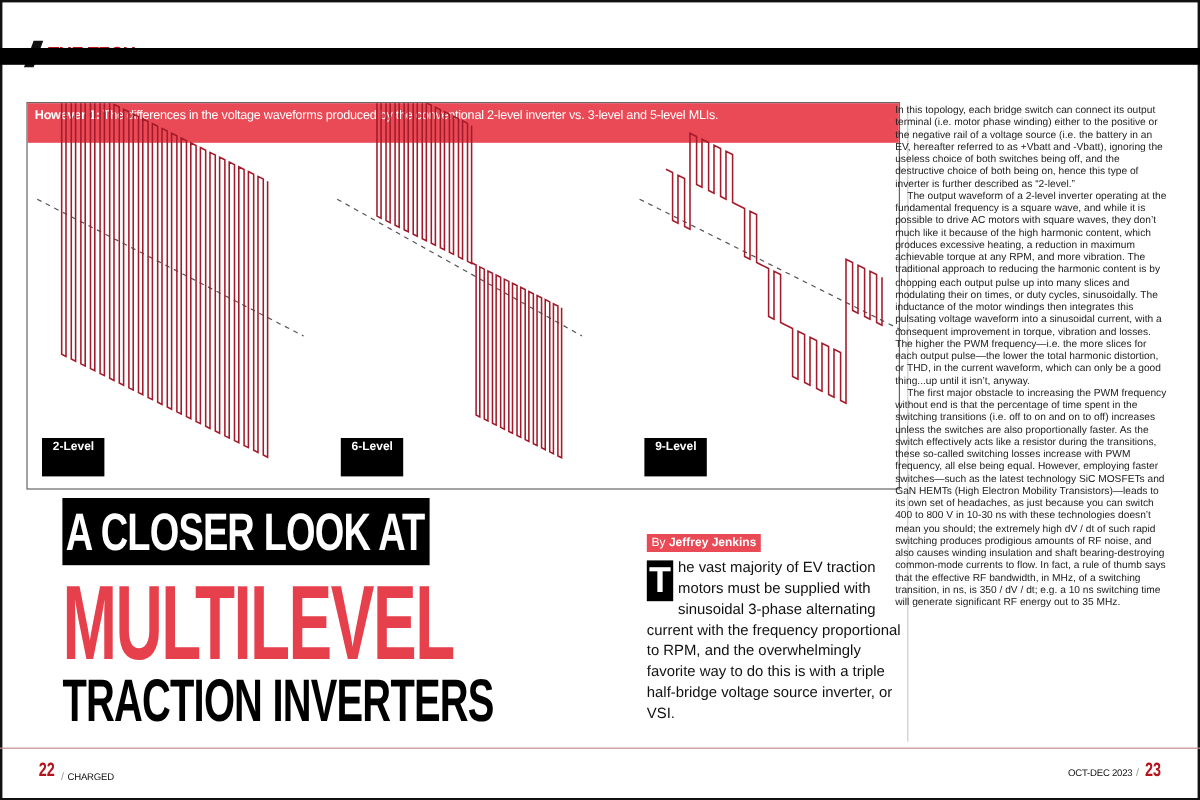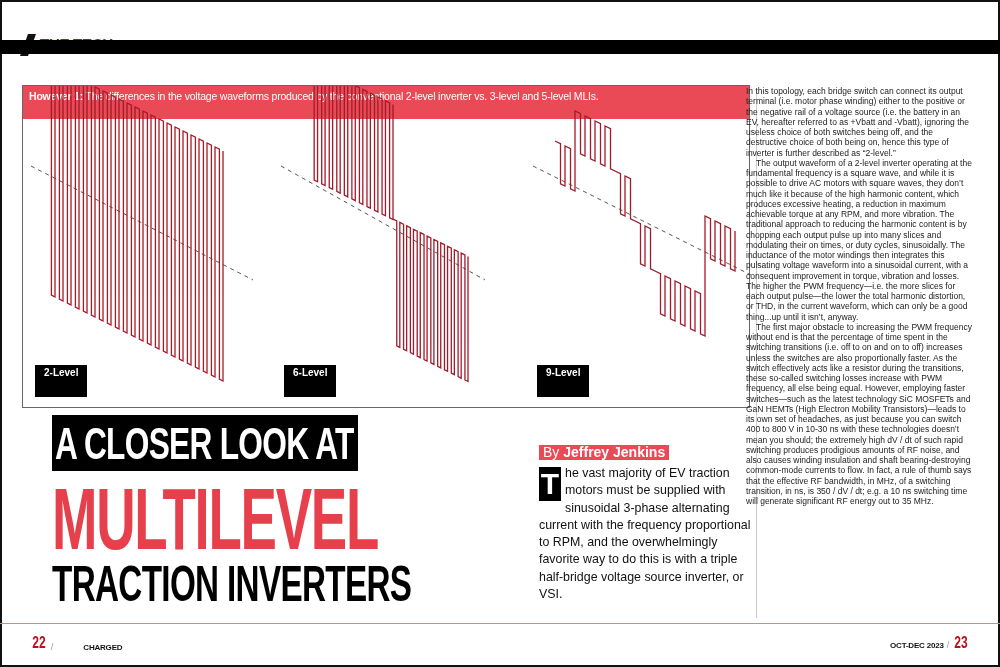--- a/index.html
+++ b/index.html
@@ -16,36 +16,36 @@
   .figure-caption { position: absolute; left: 0; top: 0; width: 100%; height: 33px; background: #e94a55; color: #fff; font-size: 10.5px; line-height: 14px; padding: 3px 6px; letter-spacing: -0.2px; }
   .figure-caption b { font-weight: 700; }
   .wave-svg { position: absolute; left: 0; top: 0; }
   .level-label { position: absolute; top: 279px; height: 32px; padding: 0 9px; background: #000; color: #fff; font-size: 10px; line-height: 16px; font-weight: 700; }
 
   .headline { position: absolute; left: 24px; top: 415px; margin-left: 28px; }
   .hl-line1 { display: inline-block; background: #000; color: #fff; font-family: "Liberation Sans", sans-serif; font-weight: 700; font-size: 44px; line-height: 54px; padding: 2px 6px 0 4px; letter-spacing: -1px; transform: scaleX(0.72); transform-origin: left; white-space: nowrap; }
   .hl-line2 { position: absolute; left: 0; top: 64px; color: #e5404c; font-weight: 700; font-size: 88px; line-height: 80px; letter-spacing: -2px; transform: scaleX(0.62); transform-origin: left; white-space: nowrap; }
   .hl-line3 { position: absolute; left: 0; top: 146px; color: #000; font-weight: 700; font-size: 50px; line-height: 46px; letter-spacing: -1px; transform: scaleX(0.665); transform-origin: left; white-space: nowrap; }
 
-  .byline { position: absolute; left: 539px; top: 445px; height: 15px; padding: 0 4px; background: #e94a55; color: #fff; font-size: 14px; line-height: 15px; }
+  .byline { position: absolute; left: 539px; top: 445px; height: 15px; padding: 0 4px; background: #e94a55; color: #fff; font-size: 10px; line-height: 15px; }
   .byline b { font-weight: 700; }
   .intro { position: absolute; left: 539px; top: 465px; width: 214px; font-size: 12.4px; line-height: 17.3px; color: #111; }
   .dropcap { float: left; width: 22px; height: 34px; background: #000; color: #fff; font-weight: 700; font-size: 30px; line-height: 34px; text-align: center; margin: 2px 4px 0 0; }
 
   .col-rule { position: absolute; left: 756px; top: 88px; width: 1px; height: 530px; background: #ccc; }
   .body-col { position: absolute; left: 746px; top: 86px; width: 228px; font-family: Liberation Sans, sans-serif; font-size: 8.5px; line-height: 10.25px; color: #222; text-align: left; }
   .body-col p { text-indent: 0; }
   .body-col p + p { text-indent: 10px; }
 
   .footer-rule { position: absolute; left: 0; top: 623px; width: 1000px; height: 1px; background: #c98a8f; }
   .folio-left { position: absolute; left: 30px; top: 634px; display: flex; align-items: flex-end; }
   .folio-right { position: absolute; right: 30px; top: 634px; display: flex; align-items: baseline; }
   .folio-num { color: #b5121b; font-weight: 700; font-size: 16px; transform: scaleX(0.75); display: inline-block; }
   .folio-sep { color: #999; font-size: 9px; margin: 0 3px; }
-  .folio-text { font-size: 8px; font-weight: 700; color: #111; letter-spacing: -0.2px; margin-left: 27px; }
+  .folio-text { font-size: 8px; font-weight: 400; color: #111; letter-spacing: -0.2px; }
 </style>
 </head>
 <body>
 
 <div class="frame"></div>
 
 <div class="section-tag">
   <span class="section-slash"></span>
   <span class="section-label">THE TECH</span>
 </div>

